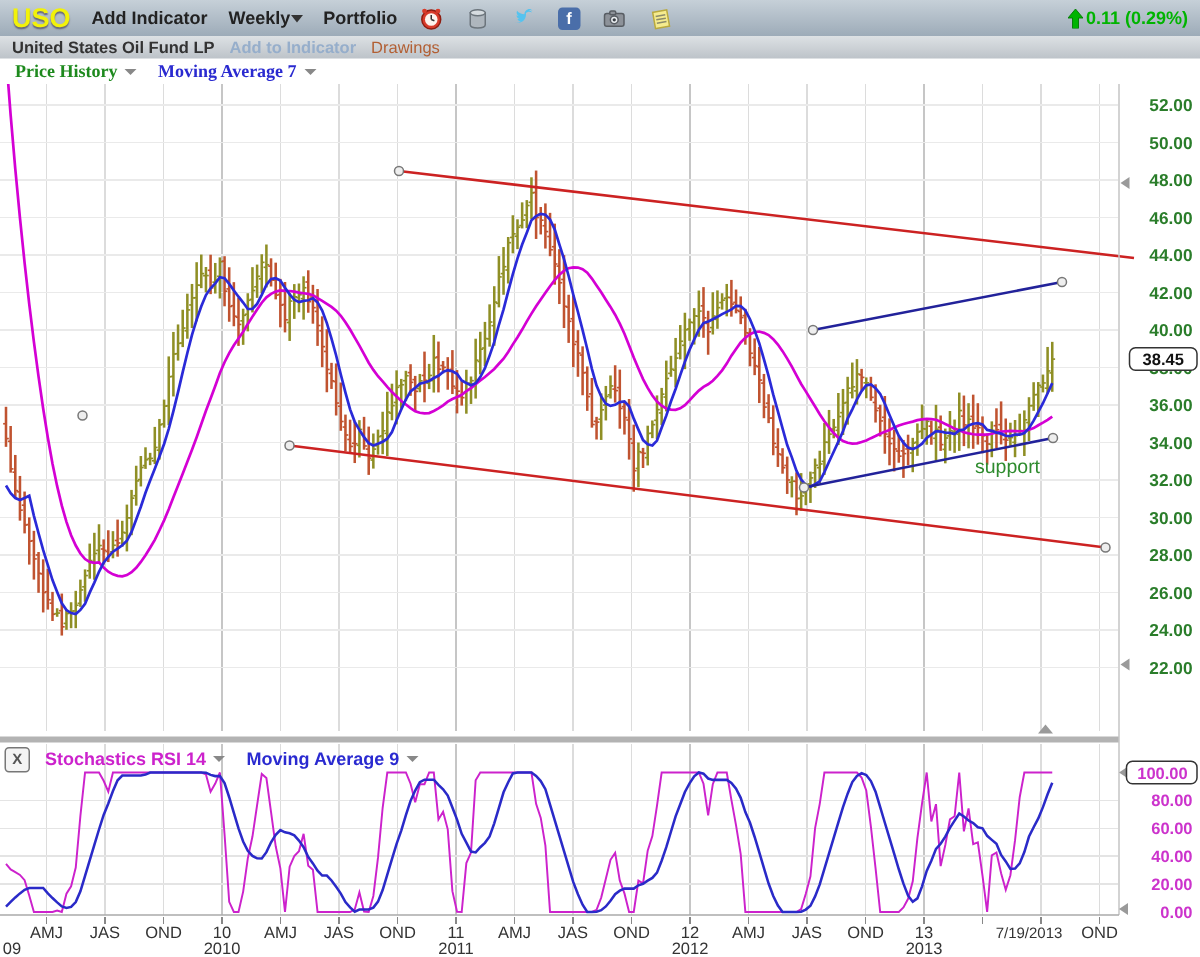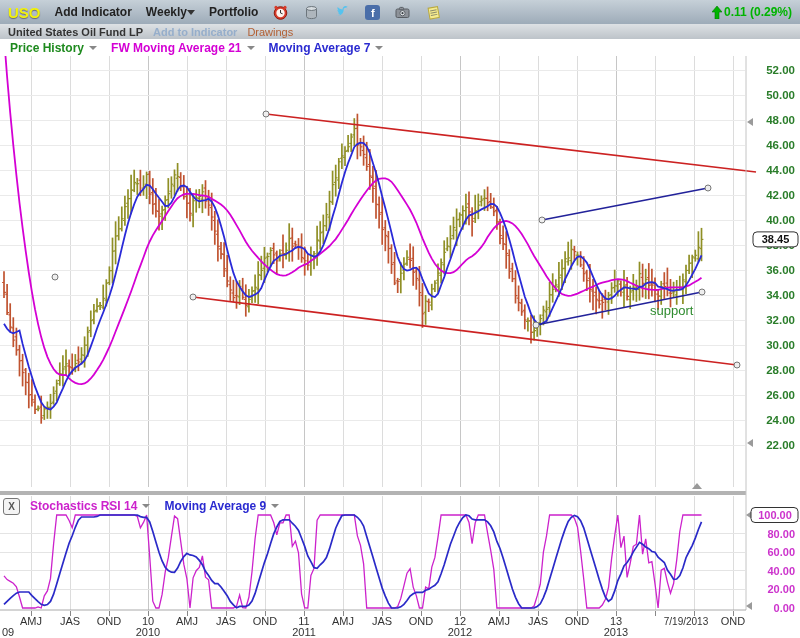--- a/index.html
+++ b/index.html
@@ -1,35 +1,35 @@
 <!DOCTYPE html>
 <html><head>
 <meta charset="utf-8">
 <style>
   html,body{margin:0;padding:0;background:#fff;}
   body{width:800px;height:638px;overflow:hidden;position:relative;
        font-family:"Liberation Sans","DejaVu Sans",sans-serif;-webkit-font-smoothing:antialiased;}
   .bar{position:absolute;left:0;right:0;display:flex;align-items:center;}
   .toolbar{top:0;height:24px;background:linear-gradient(#c6d0d8,#9dabb8);border-bottom:1px solid #84919e;
            padding:0 8px;gap:14px;z-index:6;font-size:12px;font-weight:bold;color:#222;}
-  .toolbar .sym{color:#f2f20a;font-size:15px;font-weight:bold;text-shadow:0 1px 1px #667;}
+  .toolbar .sym{color:#f2f20a;font-size:18px;font-weight:bold;text-shadow:0 1px 1px #667;}
   .tbtn{background:none;border:none;font:inherit;color:#222;cursor:pointer;padding:0;}
   .period{display:flex;align-items:center;cursor:pointer;}
   .caret{width:0;height:0;border-left:4px solid transparent;border-right:4px solid transparent;
          border-top:5px solid #333;display:inline-block;}
   .icon{width:17px;height:17px;display:inline-flex;align-items:center;justify-content:center;cursor:pointer;}
   .fb{width:15px;height:15px;border-radius:3px;background:#4a6ea9;color:#fff;font-size:11px;font-weight:bold;
       display:inline-flex;align-items:flex-end;justify-content:center;line-height:14px;}
   .gain{margin-left:auto;display:flex;align-items:flex-end;gap:2px;color:#00b400;font-size:12px;font-weight:bold;}
   .symbolbar{top:24px;height:15px;background:linear-gradient(#dde1e4,#bdc3c9);border-bottom:1px solid #97a0a8;
              padding:0 8px;gap:10px;z-index:6;font-size:11px;}
   .symbolbar .name{color:#333;font-weight:bold;}
   .symbolbar .addp{color:#96aecb;font-weight:bold;cursor:pointer;}
   .symbolbar .draw{color:#b25f33;font-weight:normal;cursor:pointer;}
-  .mainheader{top:39px;height:17px;background:#fff;padding:0 10px;gap:6px;z-index:6;font-size:12px;font-weight:bold;}
+  .mainheader{top:39px;height:17px;background:#fff;padding:0 10px;gap:6px;z-index:6;font-size:12px;font-weight:bold;font-family:Liberation Serif, serif;}
   .mainheader .ind,.stochheader .ind{display:flex;align-items:center;gap:5px;cursor:pointer;}
   .hcaret{width:0;height:0;border-left:4px solid transparent;border-right:4px solid transparent;
           border-top:4px solid #888;display:inline-block;margin-right:8px;}
   .ph{color:#1e8a1e;} .ma21{color:#d400d4;} .ma6{color:#2a2ad0;}
   .stochheader{position:absolute;top:498px;left:3px;height:16px;display:flex;align-items:center;gap:6px;
                z-index:6;font-size:12px;font-weight:bold;background:transparent;}
   .xbtn{width:15px;height:15px;border:1px solid #777;border-radius:3px;background:#f4f4f4;color:#555;
         font-size:10px;font-weight:bold;display:inline-flex;align-items:center;justify-content:center;
         cursor:pointer;margin-right:4px;}
   .smag{color:#cc22cc;} .sblue{color:#2a2ad0;}
@@ -99,24 +99,20 @@
 
 <div class="bar symbolbar">
   <span class="name">United States Oil Fund LP</span>
   <span class="addp">Add to Indicator</span>
   <span class="draw">Drawings</span>
 </div>
 
 <div class="bar mainheader">
   <span class="ind">
     <span class="ph">Price History</span>
-    <span class="hcaret"></span>
-  </span>
-  <span class="ind">
-    <span class="ma21">FW Moving Average 21</span>
     <span class="hcaret"></span>
   </span>
   <span class="ind">
     <span class="ma6">Moving Average 7</span>
     <span class="hcaret"></span>
   </span>
 </div>
 
 <div class="stochheader">
   <span class="xbtn">X</span>

